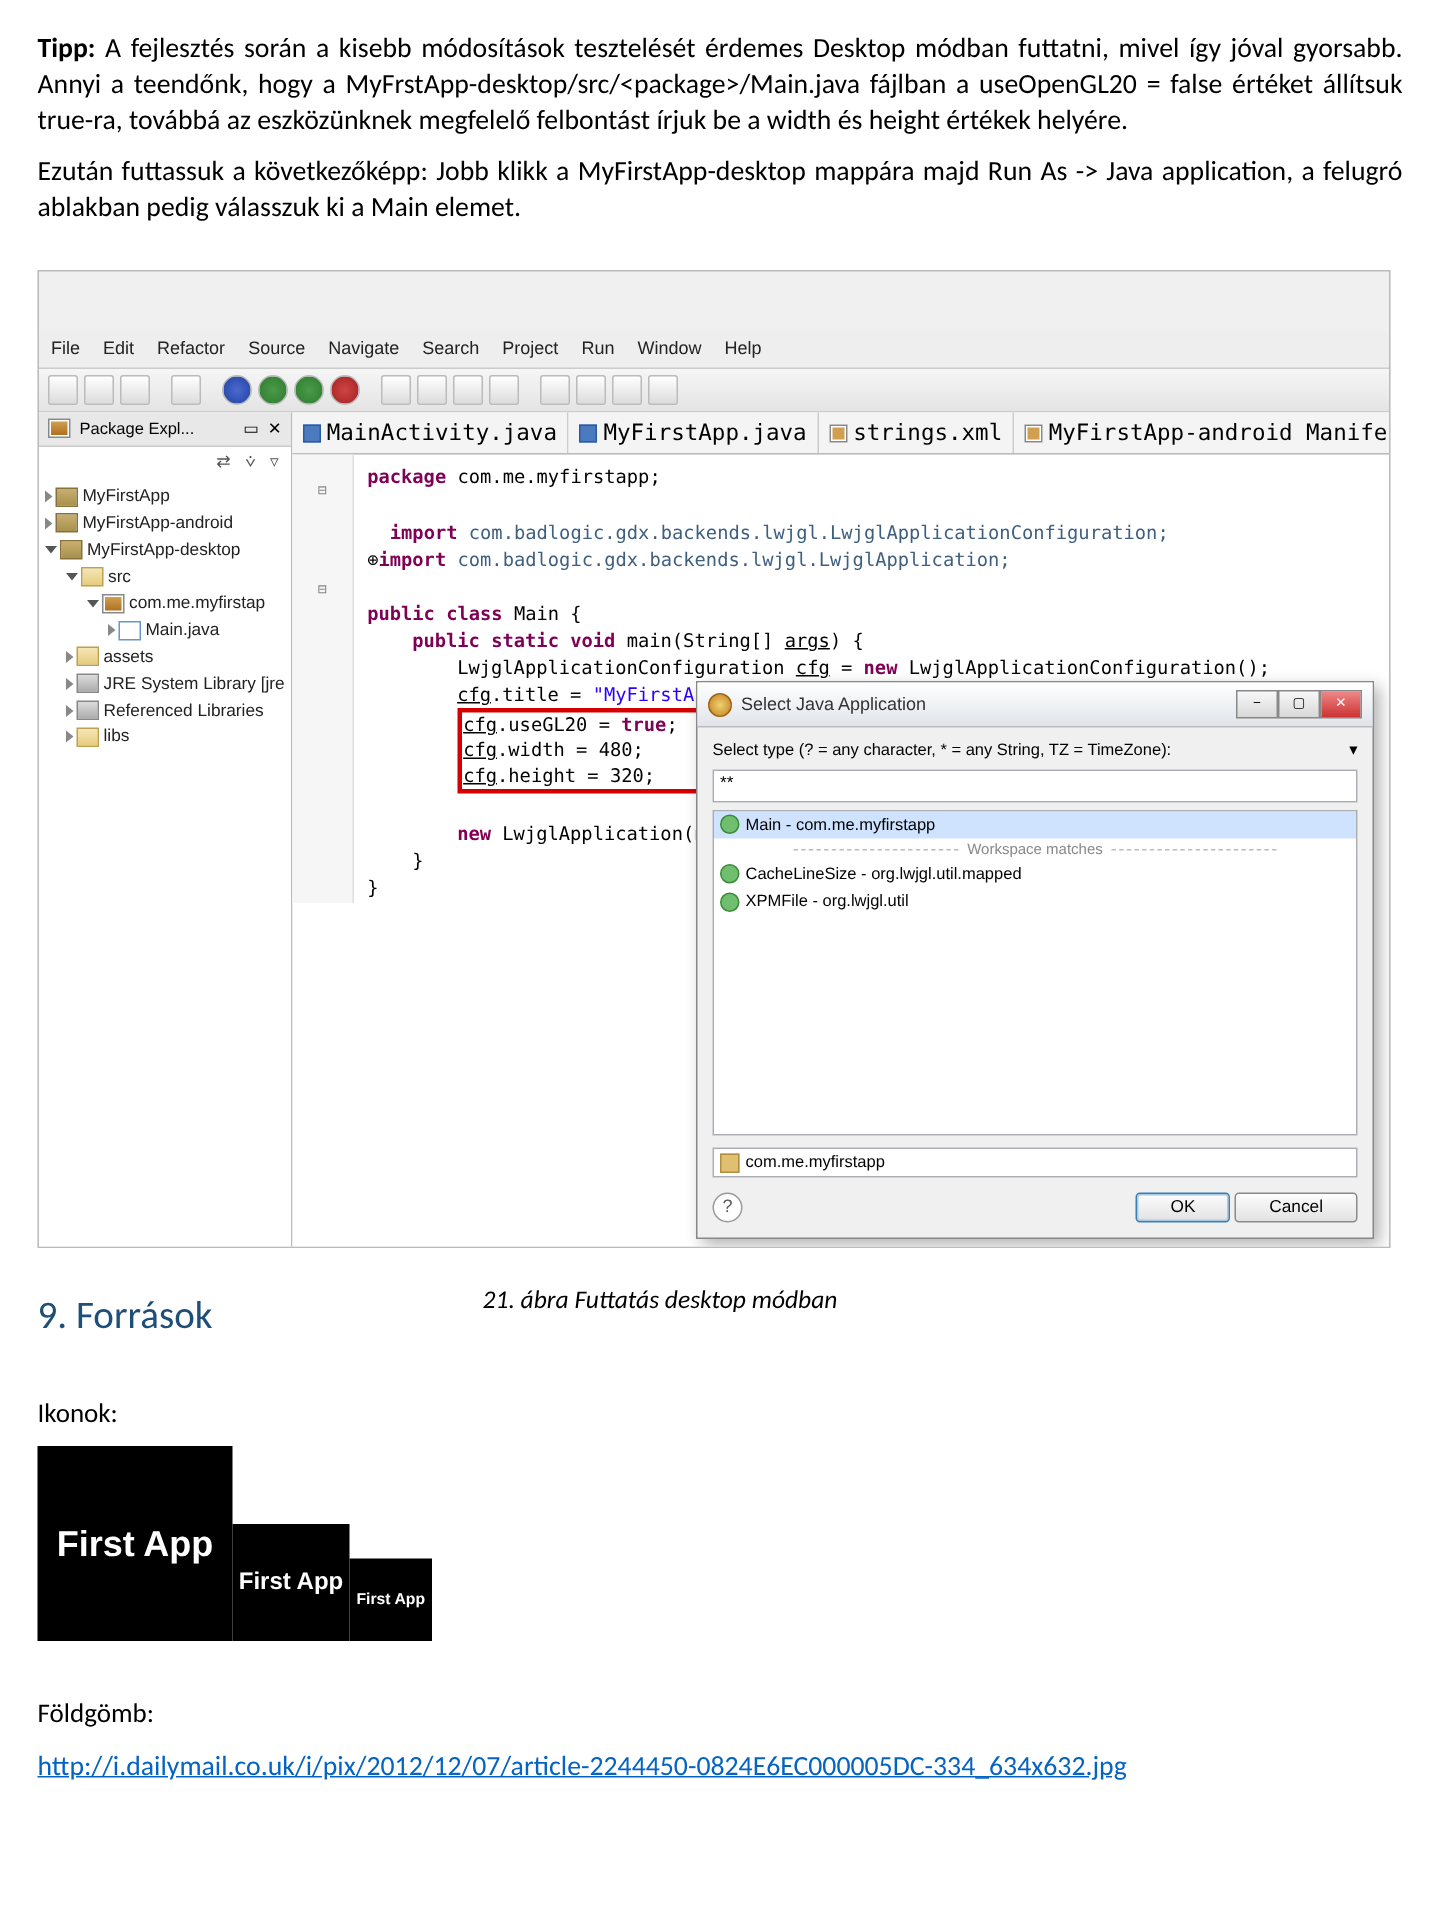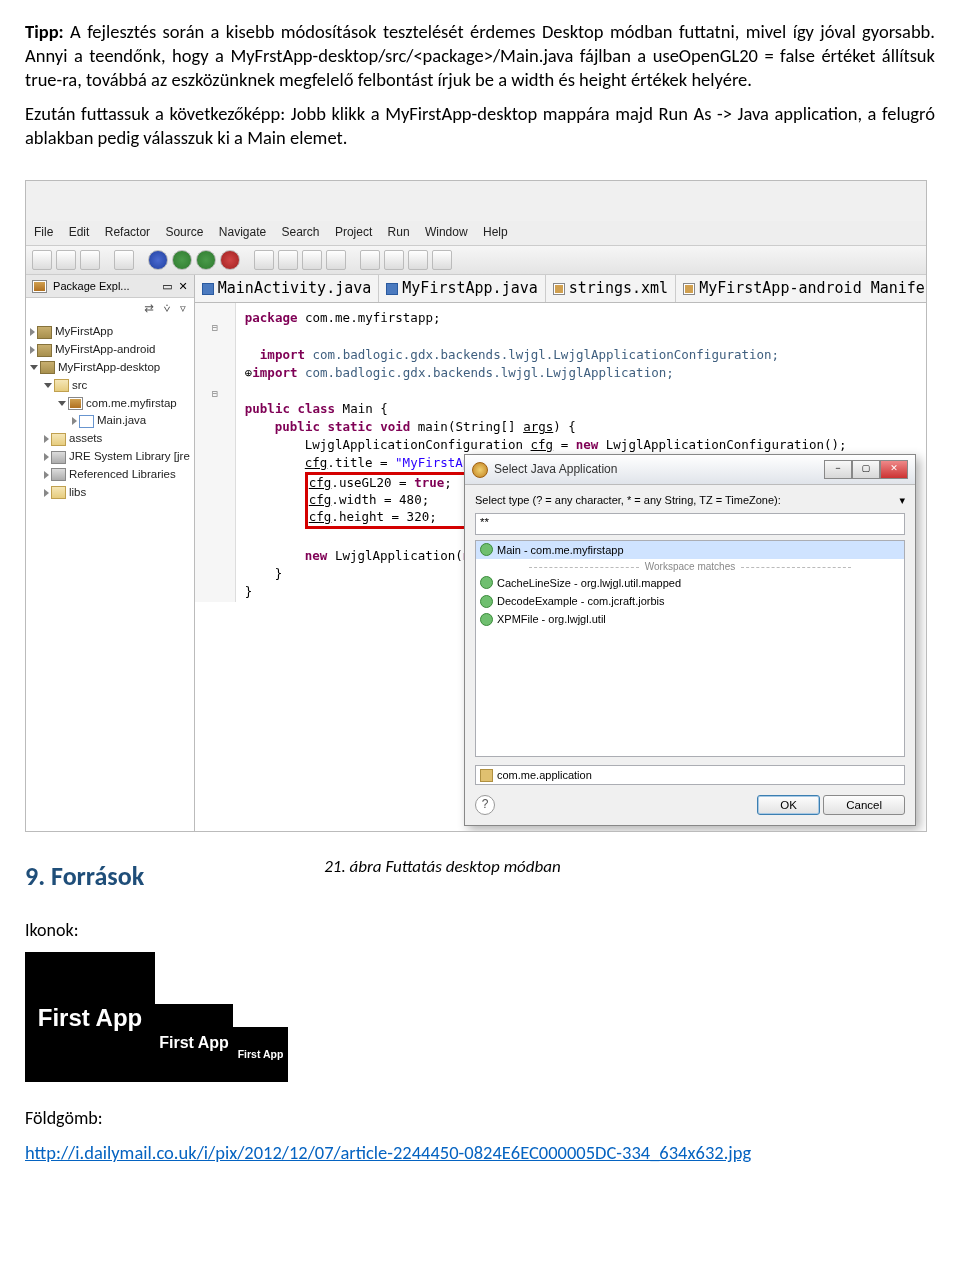--- a/index.html
+++ b/index.html
@@ -10,33 +10,33 @@
     color: #000;
     background: #fff;
     width: 910px;
     line-height: 1.3;
   }
   .tip-label { font-weight: bold; color: #000; }
   .para { text-align: justify; margin-bottom: 10px; }
   .section-heading {
     color: #1f4e79;
     font-size: 26px;
-    font-weight: bold;
+    font-weight: normal;
     margin-top: 20px;
     display: inline-block;
   }
   .caption {
     font-style: italic;
     font-size: 17px;
     text-align: center;
     display: inline-block;
     margin-left: 180px;
   }
   .row-heading { display: flex; align-items: center; }
-  .subhead { margin-top: 25px; margin-bottom: 10px; font-size: 18px; }
+  .subhead { margin-top: 37px; margin-bottom: 10px; font-size: 18px; }
   .link { color: #0563c1; text-decoration: underline; word-break: break-all; }
 
   
   .ide {
     border: 1px solid #bbb;
     margin: 30px 0 8px 0;
     font-family: Tahoma, Geneva, sans-serif;
     font-size: 11.5px;
     background: #f0f0f0;
     position: relative;
@@ -306,31 +306,27 @@
             <span class="cico"></span>
             <span>Main - com.me.myfirstapp</span>
           </div>
         <div class="dlg-sep">Workspace matches</div>
         <div class="dlg-list-item">
             <span class="cico"></span>
             <span>CacheLineSize - org.lwjgl.util.mapped</span>
           </div>
         <div class="dlg-list-item">
             <span class="cico"></span>
-            <span>DecodeExample - com.jcraft.jorbis</span>
-          </div>
-        <div class="dlg-list-item">
-            <span class="cico"></span>
             <span>XPMFile - org.lwjgl.util</span>
           </div>
       </div>
     </div>
     <div class="dlg-footer-path">
       <span class="pico"></span>
-        <span>com.me.application</span>
+        <span>com.me.myfirstapp</span>
     </div>
     <div class="dlg-buttons">
       <span class="helpico">?</span>
       <span>
         <span class="btn primary">OK</span>
         <span class="btn">Cancel</span>
       </span>
     </div>
   </div>
 </div>

